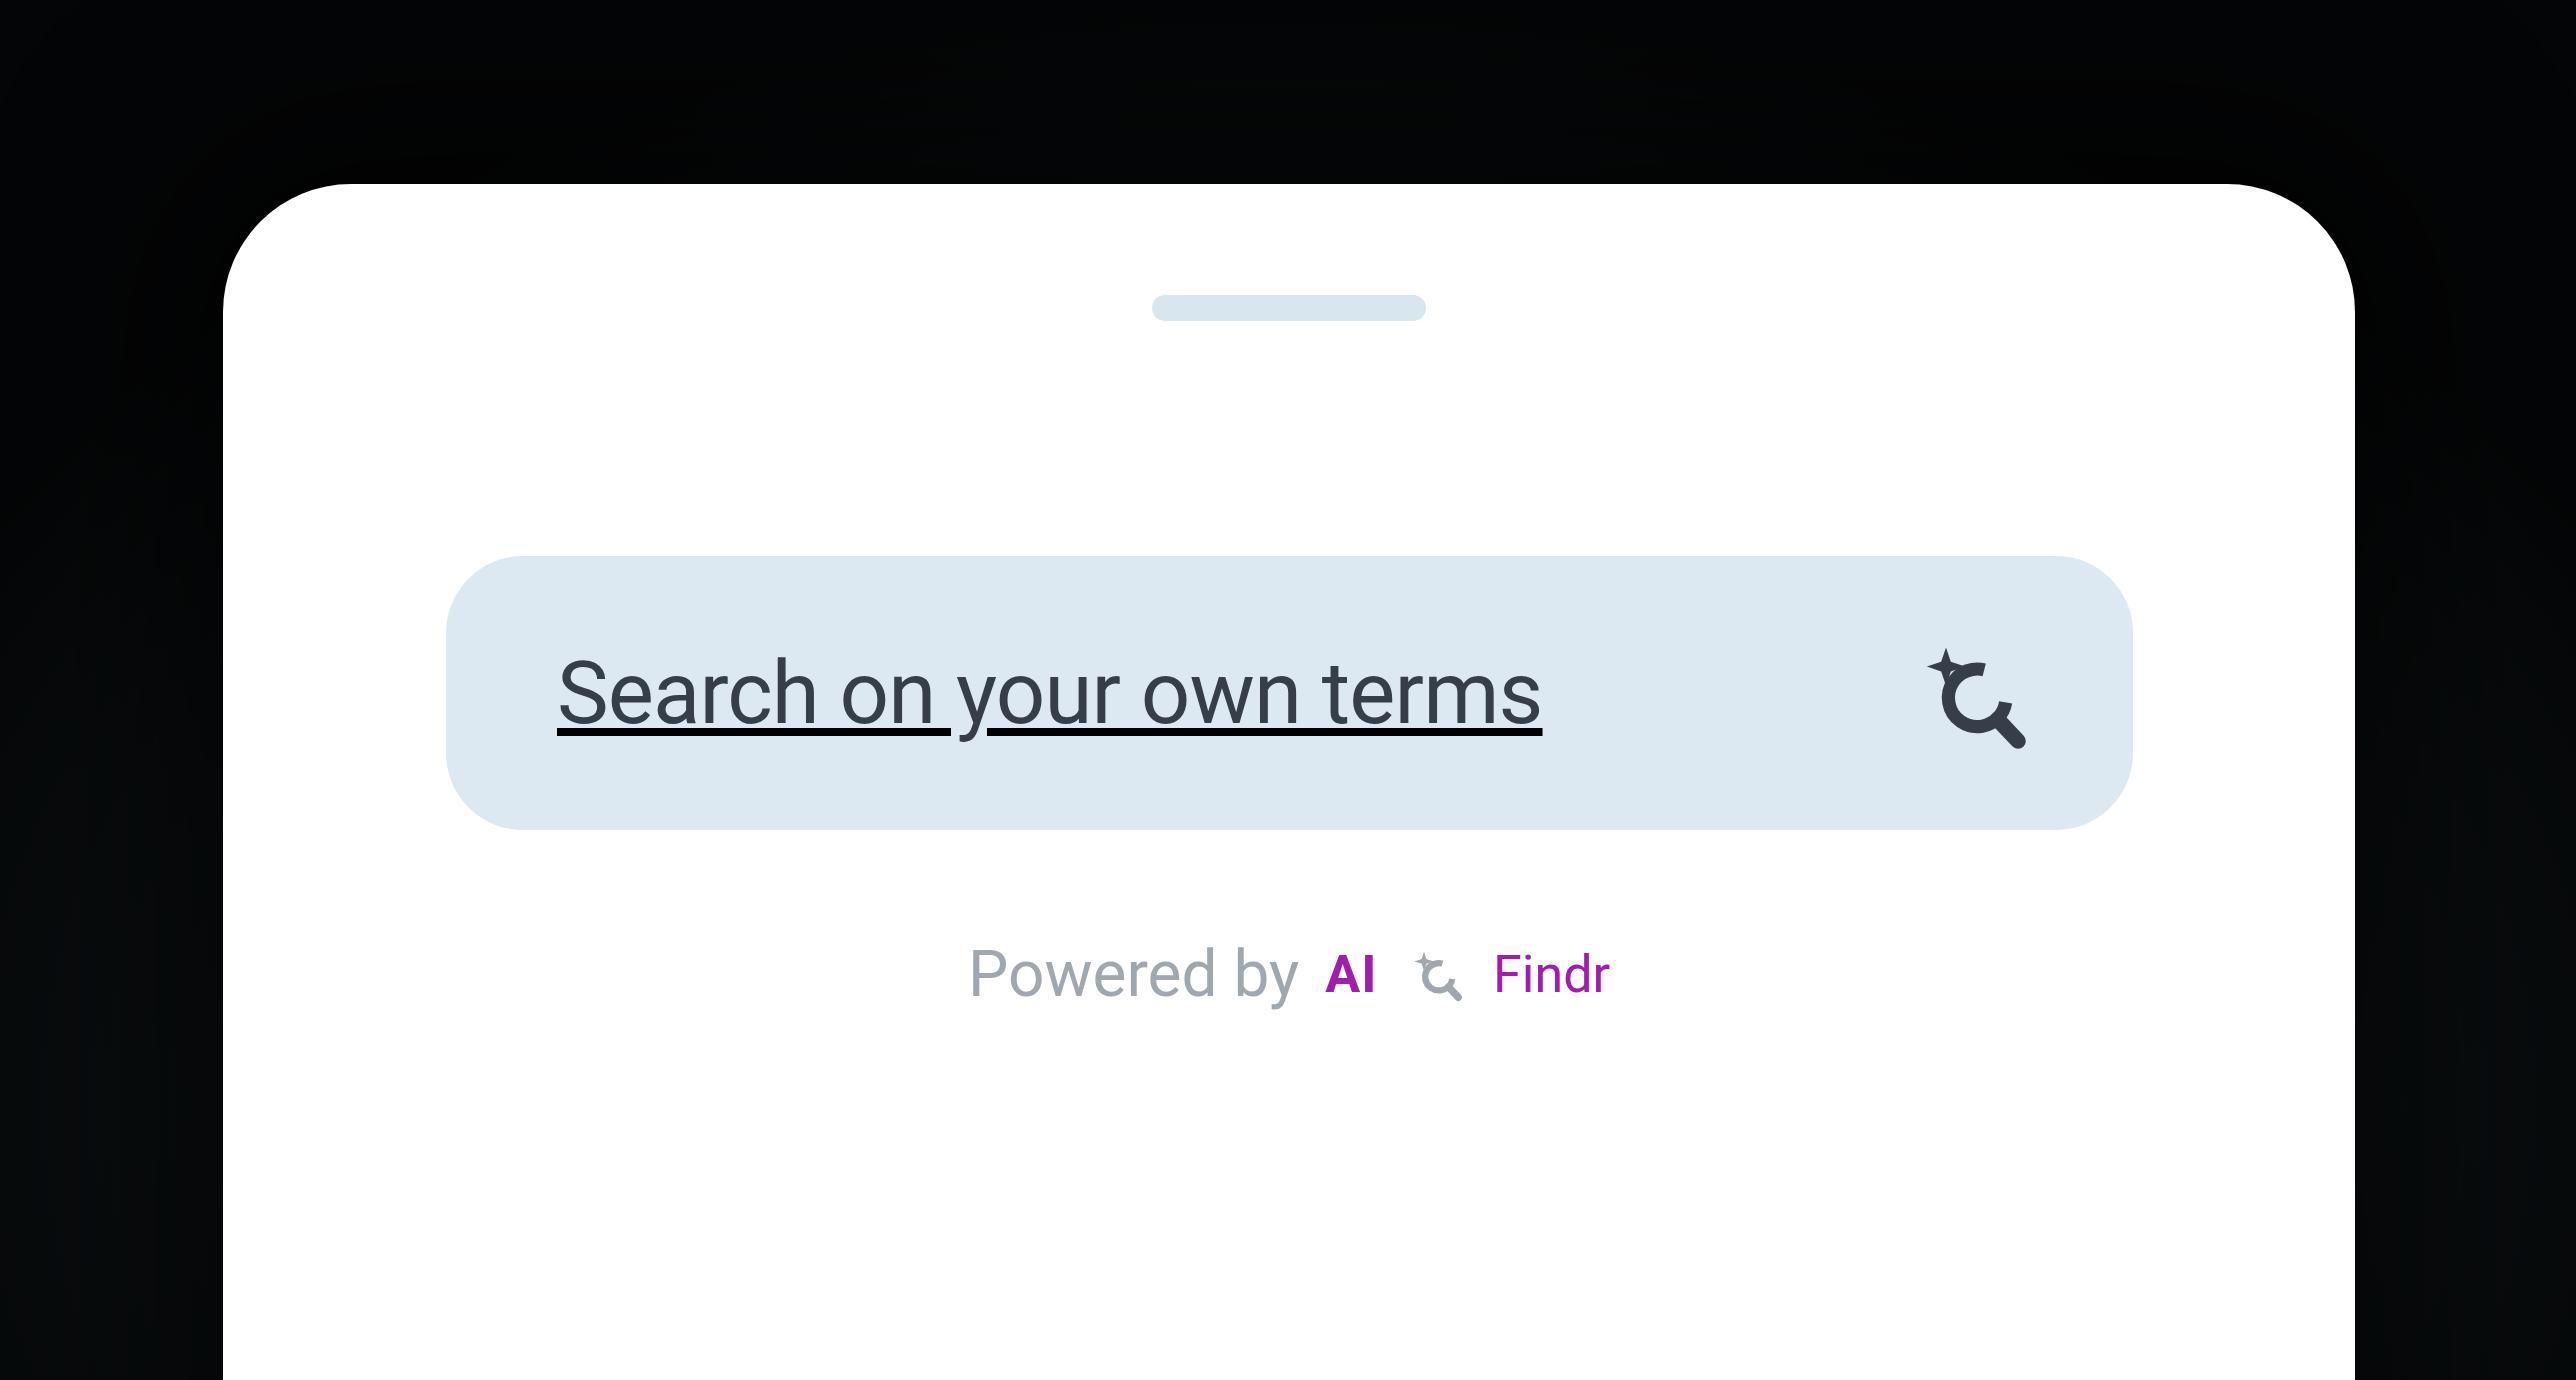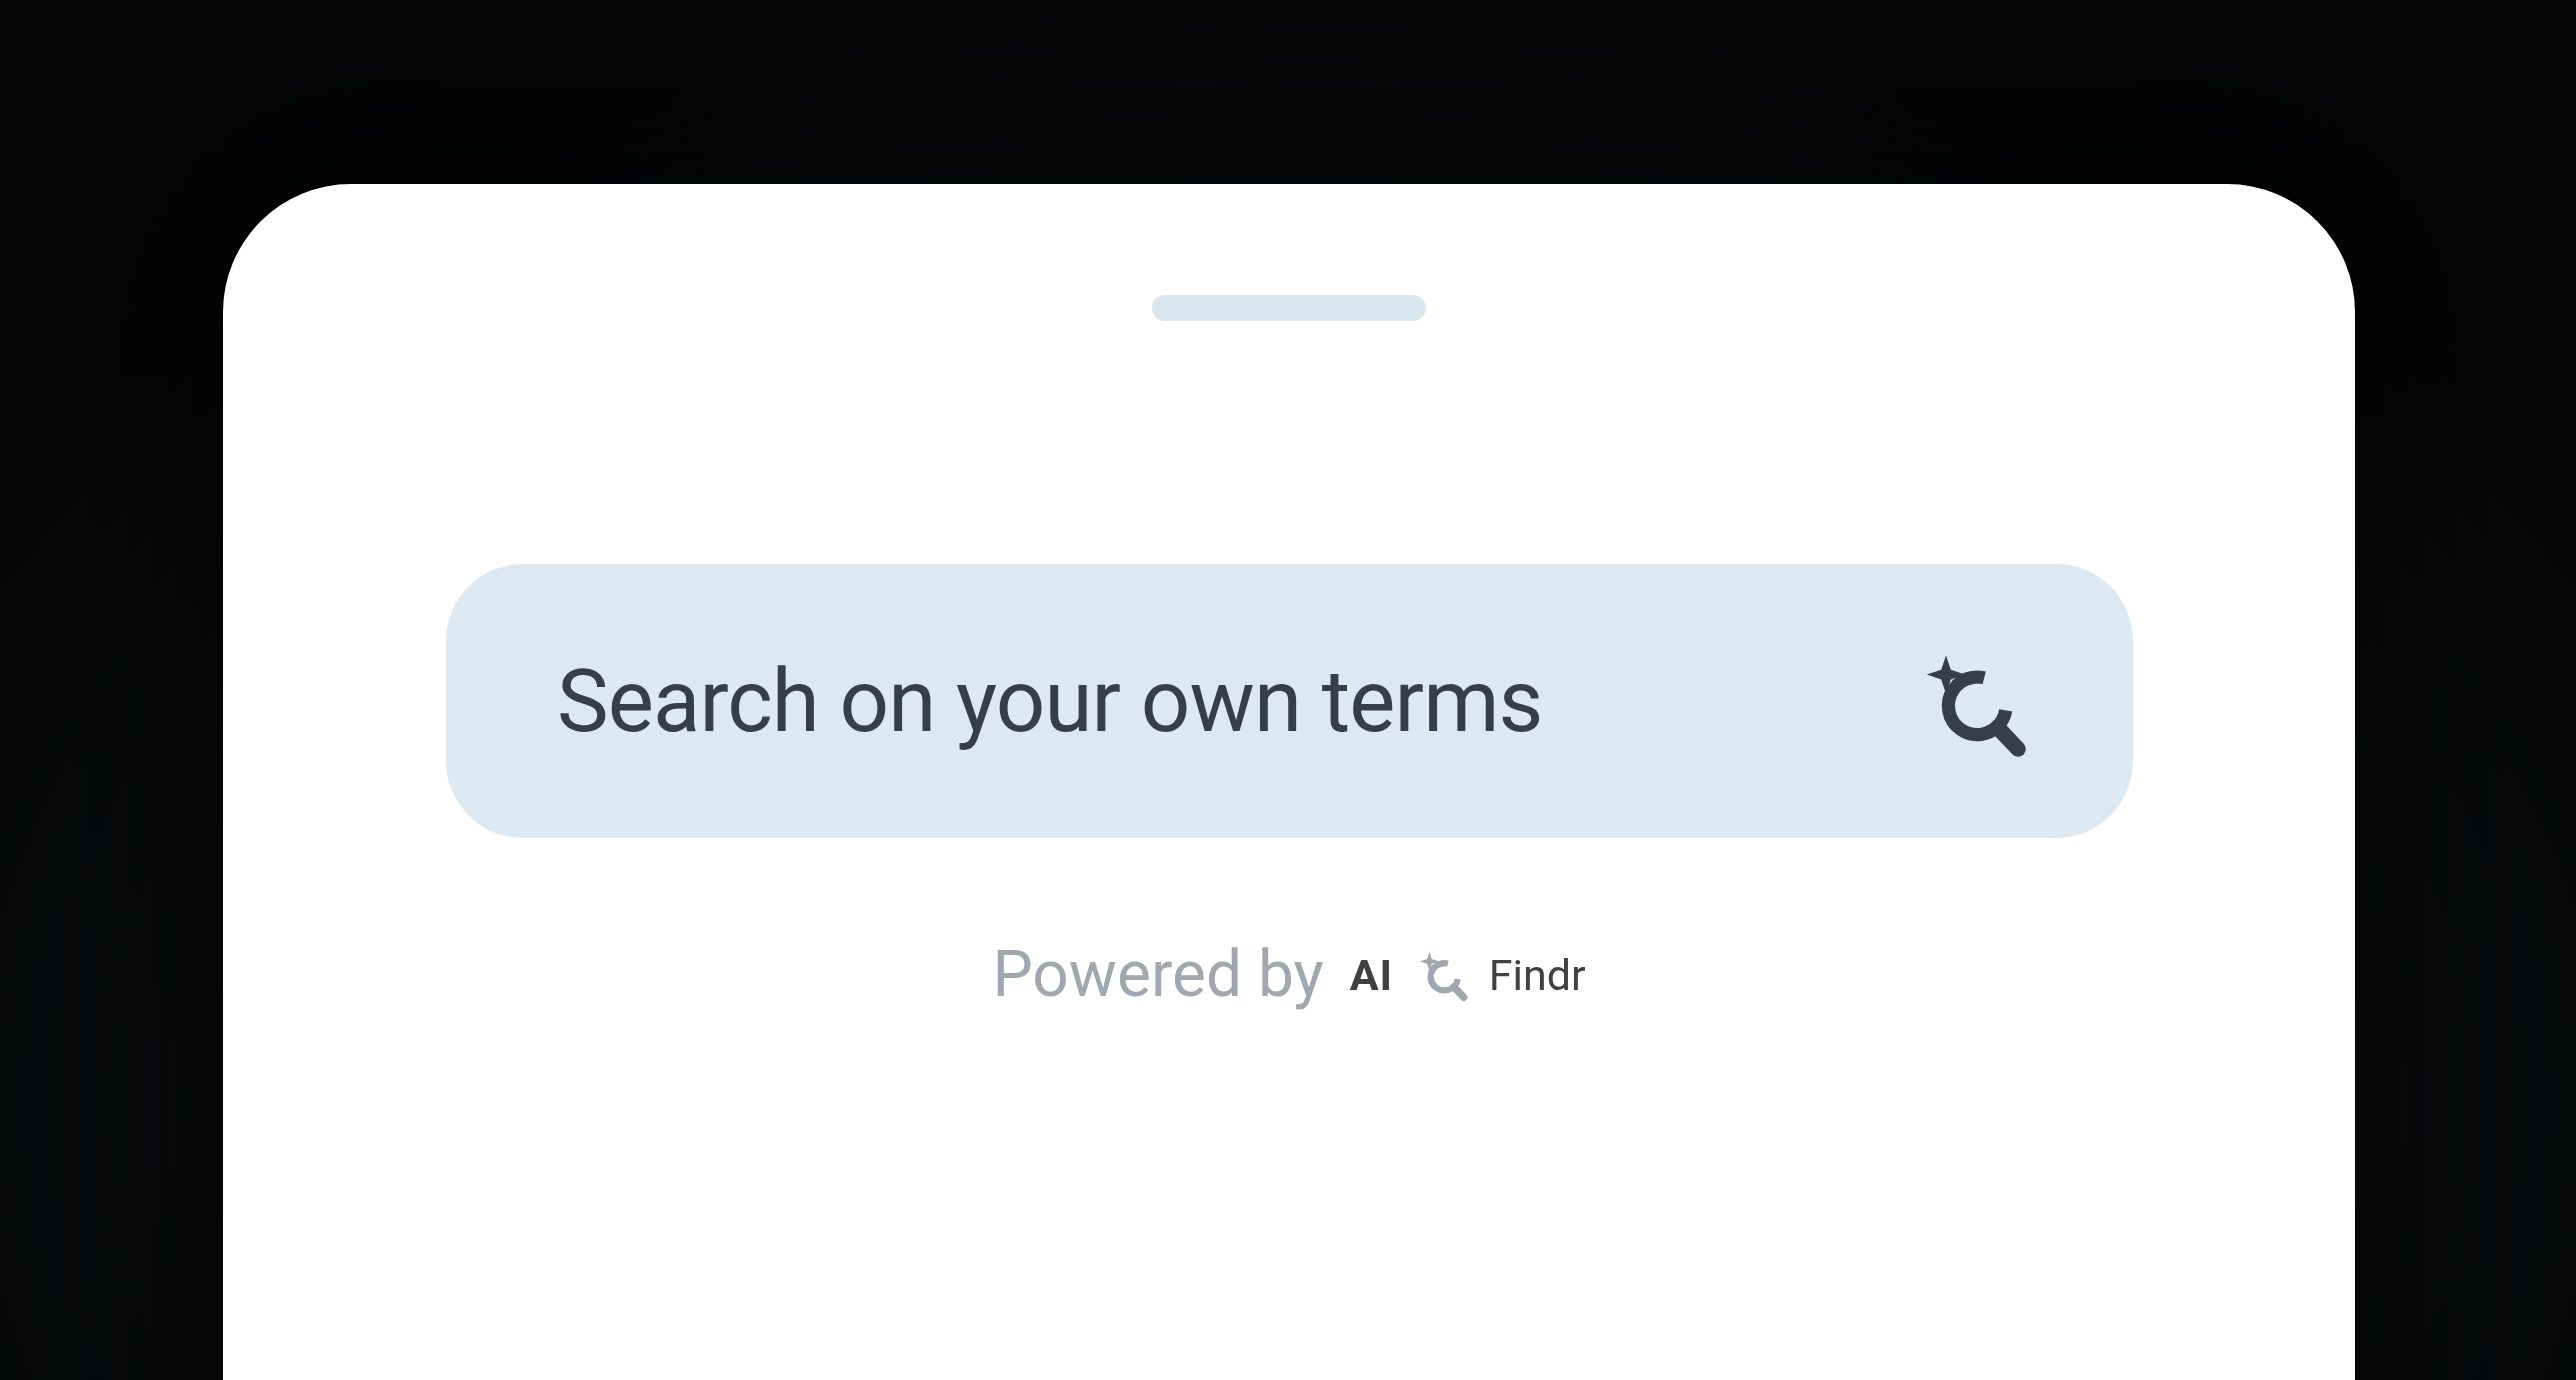--- a/index.html
+++ b/index.html
@@ -44,29 +44,30 @@
       top: 111px;
       width: 274px;
       height: 26px;
       background: #d8e6f0;
       border-radius: 17px;
     }
     
     .search-bar {
       position: absolute;
       left: 223px;
-      top: 380px;
+      top: 372px;
       width: 1687px;
       height: 274px;
       background: #dde9f2;
       border-radius: 77px;
       display: flex;
       align-items: center;
       padding: 0 103px 0 111px;
       justify-content: space-between;
+      text-decoration: underline;
     }
     
     .search-placeholder {
       font-size: 87px;
       color: #363f49;
       font-weight: 450;
       letter-spacing: -0.9px;
     }
     
     .search-icon-wrap {
@@ -90,24 +91,24 @@
     
     .powered-text {
       font-size: 64px;
       font-weight: 400;
       color: #a0a7ae;
     }
     
     .brand {
       display: flex;
       align-items: center;
-      gap: 16px;
-      font-size: 43px;
+      gap: 26px;
+      font-size: 52px;
       font-weight: 700;
-      color: #404040;
+      color: #a21caf;
     }
     
     .brand-ai {
       font-weight: 700;
       letter-spacing: 0.9px;
     }
     
     .brand-icon-wrap {
       width: 57px;
       height: 57px;

